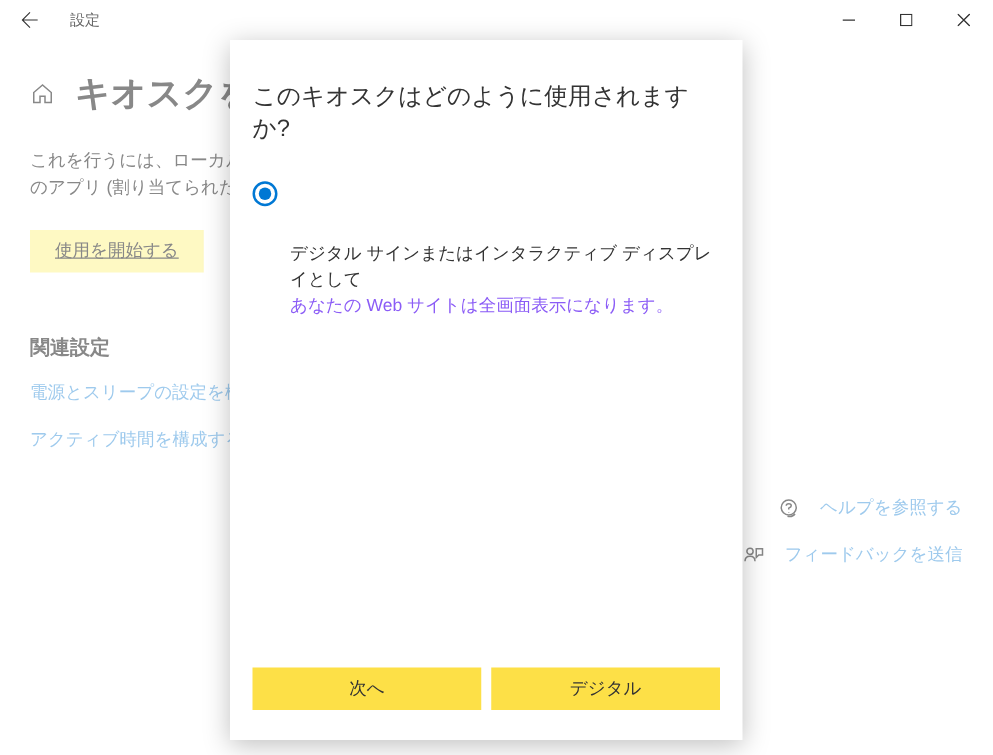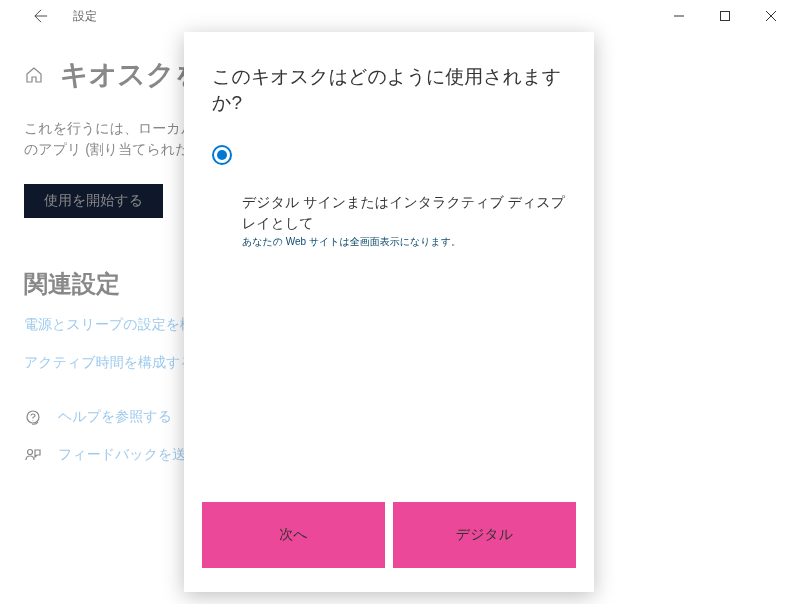--- a/index.html
+++ b/index.html
@@ -12,21 +12,21 @@
       width: 794px;
       height: 604px;
       background: #ffffff;
       position: relative;
       overflow: hidden;
     }
     .titlebar {
       height: 32px;
       display: flex;
       align-items: center;
-      padding-left: 25px;
+      padding-left: 8px;
     }
     .back-btn {
       width: 32px;
       height: 32px;
       display: flex;
       align-items: center;
       justify-content: center;
       cursor: pointer;
       color: #333;
     }
@@ -77,48 +77,50 @@
     }
     .desc-text {
       font-size: 14px;
       color: #888;
       line-height: 1.5;
       margin-bottom: 24px;
     }
     .start-btn {
       display: inline-block;
       padding: 8px 20px;
-      background: #0f172a;
+      background: #fef9c3;
       color: #888;
       font-size: 14px;
       border: none;
       cursor: pointer;
+      text-decoration: underline;
     }
     .related-section {
       margin-top: 50px;
     }
     .related-title {
-      font-size: 24px;
+      font-size: 16px;
       color: #888;
       margin-bottom: 16px;
     }
     .related-link {
       display: block;
       font-size: 14px;
       color: #9ecaed;
       margin-bottom: 20px;
       cursor: pointer;
     }
     .help-section {
       margin-top: 36px;
     }
     .help-item {
       display: flex;
       align-items: center;
       margin-bottom: 20px;
+      justify-content: flex-end;
     }
     .help-icon {
       width: 18px;
       height: 18px;
       margin-right: 16px;
       color: #888;
     }
     .help-link {
       font-size: 14px;
       color: #9ecaed;
@@ -130,21 +132,21 @@
       left: 184px;
       width: 410px;
       height: 560px;
       background: #ffffff;
       box-shadow: 0 4px 20px rgba(0,0,0,0.25);
       display: flex;
       flex-direction: column;
     }
     .dialog-content {
       flex: 1;
-      padding: 32px 18px 0 28px;
+      padding: 32px 18px 0 18px;
     }
     .dialog-title {
       font-size: 19px;
       color: #333;
       font-weight: 400;
       margin-bottom: 28px;
     }
     .radio-option {
       display: flex;
       margin-bottom: 24px;
@@ -171,33 +173,33 @@
       border-radius: 50%;
       background: #0078d4;
     }
     .radio-label {
       font-size: 14px;
       color: #333;
       line-height: 1.5;
       margin-top: 48px;
     }
     .radio-sublabel {
-      font-size: 10px;
-      color: #0c4a6e;
+      font-size: 14px;
+      color: #8b5cf6;
       line-height: 1.5;
     }
     .dialog-buttons {
       display: flex;
       gap: 8px;
       padding: 0 18px 24px 18px;
     }
     .dialog-btn {
       flex: 1;
-      padding: 24px 0;
-      background: #ec4899;
+      padding: 8px 0;
+      background: #fde047;
       border: none;
       font-size: 14px;
       color: #333;
       cursor: pointer;
     }
   </style>
 </head>
 <body>
 
 <div class="titlebar">

